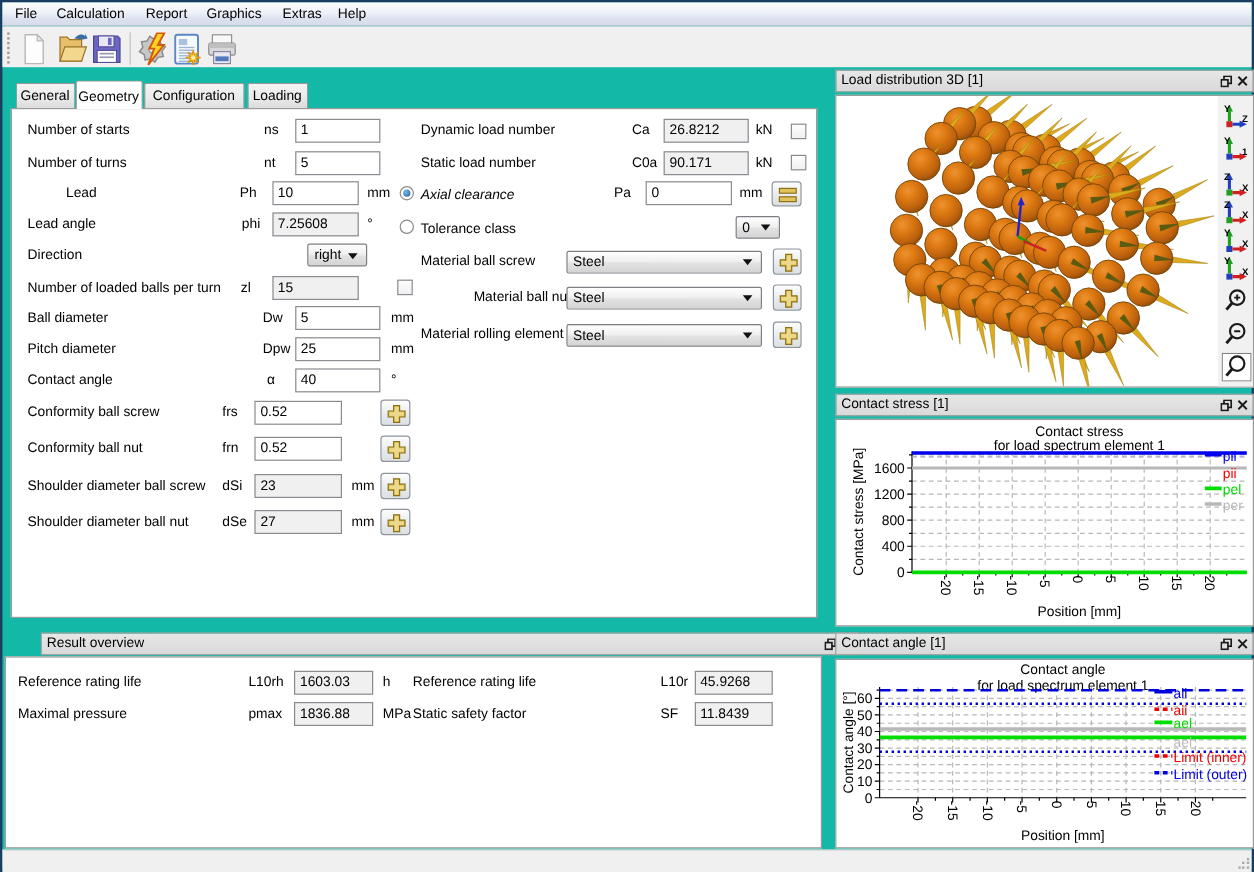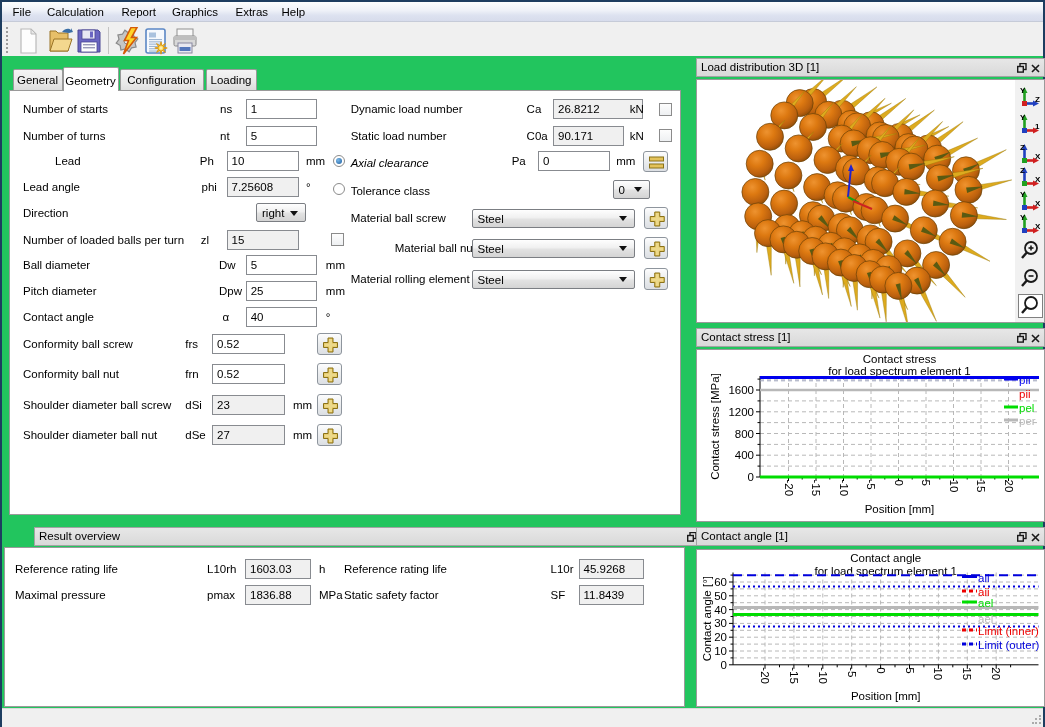--- a/index.html
+++ b/index.html
@@ -1,16 +1,16 @@
 <!DOCTYPE html>
 <html><head><meta charset="utf-8"><style>
 * { margin:0; padding:0; box-sizing:border-box; }
 html,body { width:1045px; height:727px; overflow:hidden; }
 body { font-family:"Liberation Sans", sans-serif; font-size:11.5px; background:#f0f0f0; position:relative; }
-#win { position:absolute; left:0; top:0; width:1045px; height:727px; background:#22c55e;
+#win { position:absolute; left:0; top:0; width:1045px; height:727px; background:#14b8a6;
   border-left:2px solid #1d3d60; border-right:2px solid #1d3d60; border-top:2px solid #1d3d60; border-bottom:3px solid #1d3d60; }
 .lbl { position:absolute; white-space:nowrap; line-height:20px; height:20px; }
 .inp { position:absolute; background:#fff; border:1px solid #888b90; font-size:11.5px; padding:2px 0 0 4px; line-height:15px; white-space:nowrap; overflow:hidden; }
 .inp.dis { background:#f0f0f0; }
 .combo { position:absolute; background:linear-gradient(#fefefe,#f0f0f0 45%,#e2e2e2 55%,#d4d4d4); border:1px solid #7b7e83; border-radius:2px; }
 .cval { position:absolute; left:5px; top:1px; line-height:16px; font-size:11.5px; }
 .carr { position:absolute; right:7px; top:50%; margin-top:-2px; width:0; height:0; border-left:4px solid transparent; border-right:4px solid transparent; border-top:5px solid #111; }
 .btn { position:absolute; background:linear-gradient(#fdfdfd,#eceef0 45%,#dcdfe3); border:1px solid #8e959d; border-radius:3px; }
 .cb { position:absolute; background:linear-gradient(#fdfdfd,#eef0f2); border:1px solid #8b8b8b; }
 .radio { position:absolute; background:#fff; border:1px solid #8b8b8b; border-radius:50%; }
@@ -160,21 +160,21 @@
         </g>
       </svg></div>
 <div class="btn" style="left:314.5px;top:422px;width:25px;height:22px;"><svg width="25" height="22" viewBox="0 0 25 22">
         <g transform="translate(12.5,11.0)">
           <path d="M-2.5,-7 L2.5,-7 L2.5,-2.5 L7,-2.5 L7,2.5 L2.5,2.5 L2.5,7 L-2.5,7 L-2.5,2.5 L-7,2.5 L-7,-2.5 L-2.5,-2.5 Z" fill="#e3c25a" stroke="#8a7218" stroke-width="1"></path>
           <path d="M-1.5,-6 L1.5,-6 L1.5,6 L-1.5,6 Z M-6,-1.5 L6,-1.5 L6,1.5 L-6,1.5 Z" fill="#f0e3a0" opacity="0.7"></path>
         </g>
       </svg></div>
 <div class="lbl " style="left:348.7px;top:97px;font-size:11.5px;color:#000;">Dynamic load number</div>
 <div class="lbl " style="left:524.6px;top:97px;font-size:11.5px;color:#000;">Ca</div>
-<div class="inp dis" style="left:551px;top:97px;width:90px;height:20px;">26.8212</div>
+<div class="inp dis" style="left:551px;top:97px;width:71px;height:20px;">26.8212</div>
 <div class="lbl " style="left:627.7px;top:97px;font-size:11.5px;color:#000;">kN</div>
 <div class="cb" style="left:656.8px;top:100.5px;width:13px;height:13px;"></div>
 <div class="lbl " style="left:348.7px;top:123.5px;font-size:11.5px;color:#000;">Static load number</div>
 <div class="lbl " style="left:524.6px;top:123.5px;font-size:11.5px;color:#000;">C0a</div>
 <div class="inp dis" style="left:551px;top:123.5px;width:71px;height:20px;">90.171</div>
 <div class="lbl " style="left:627.7px;top:123.5px;font-size:11.5px;color:#000;">kN</div>
 <div class="cb" style="left:656.8px;top:127px;width:13px;height:13px;"></div>
 <div class="radio" style="left:330.5px;top:152.5px;width:12px;height:12px;">
       <div class="rdot"></div>
     </div>

